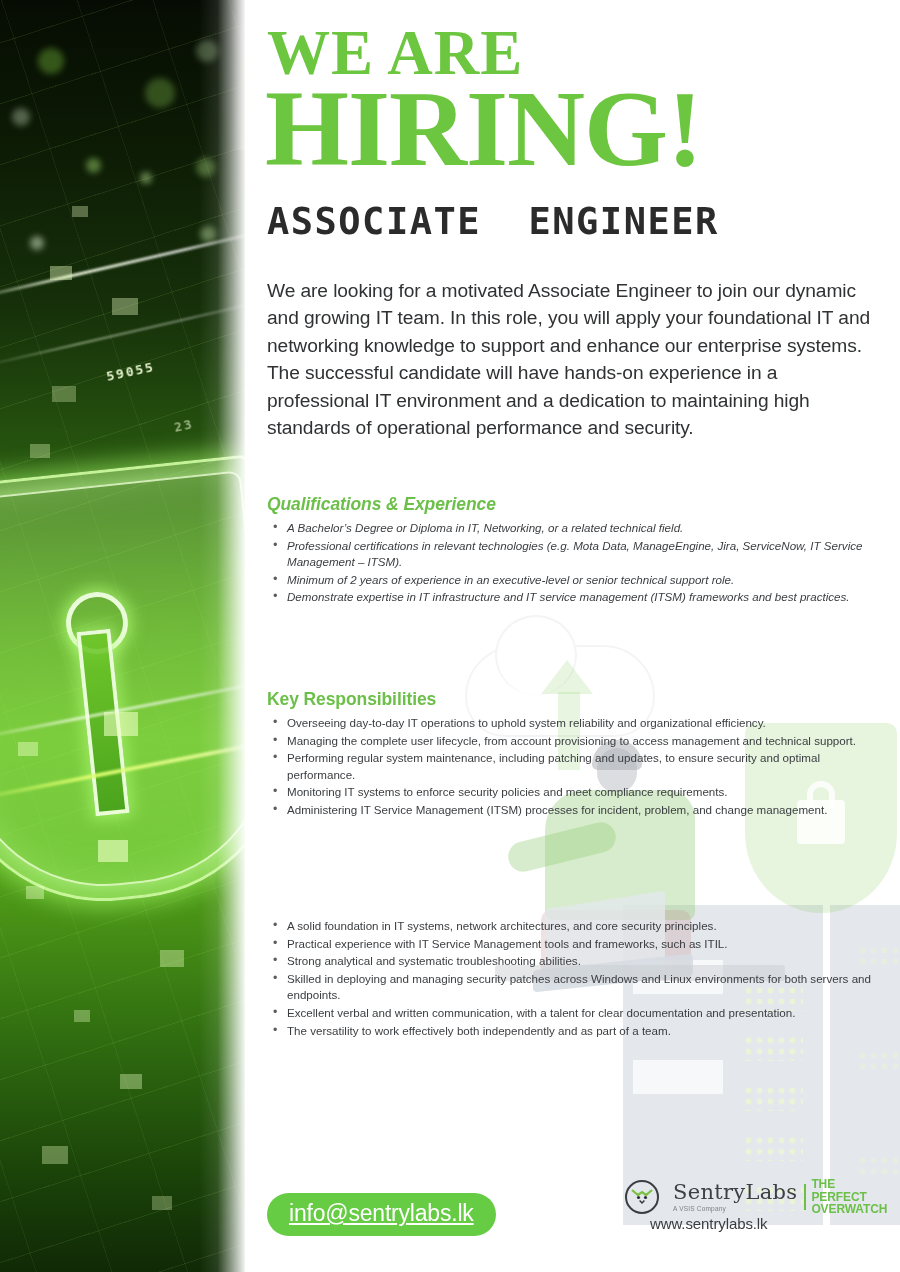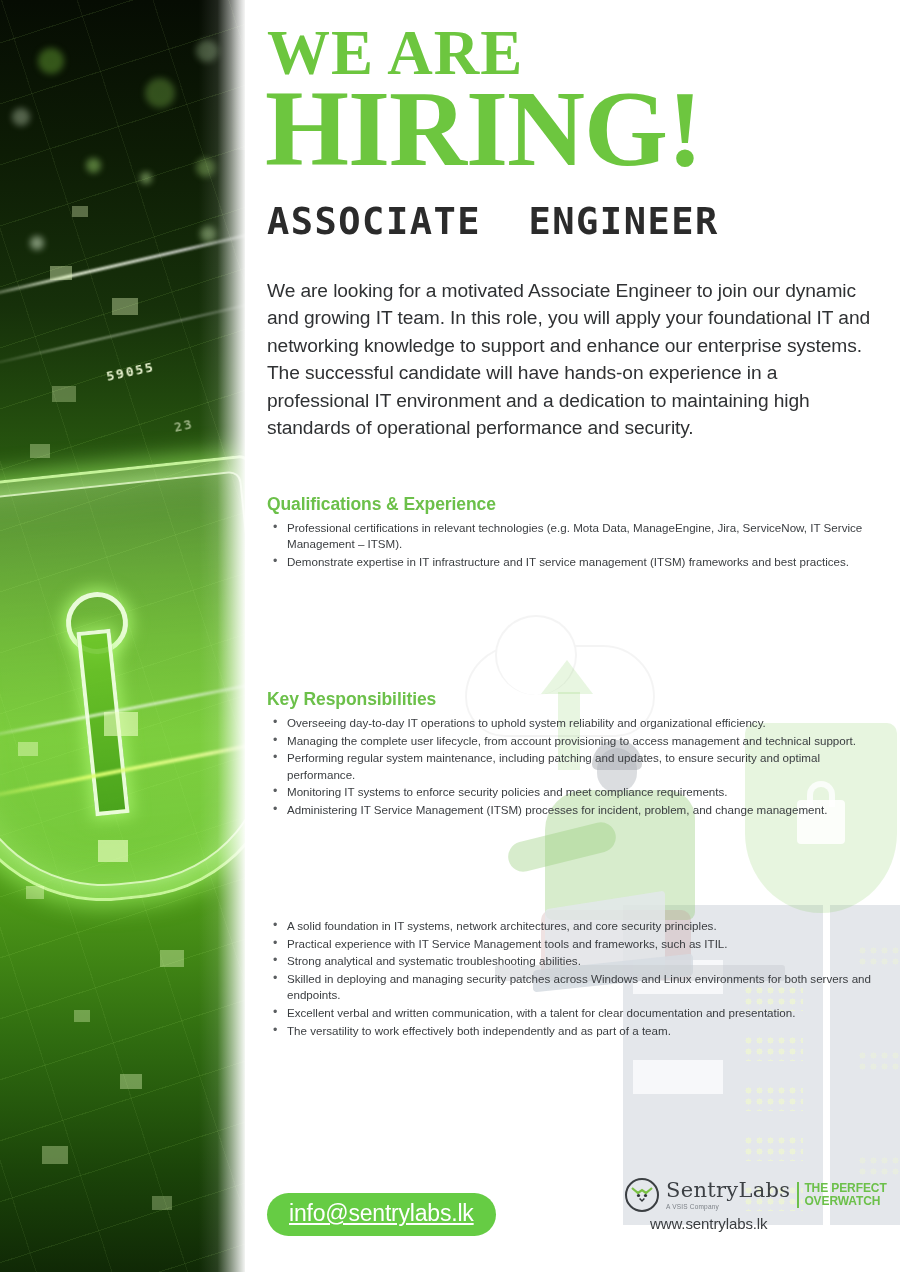--- a/index.html
+++ b/index.html
@@ -207,21 +207,21 @@
   ul.bullets li{
     position:relative; padding-left:20px; margin-bottom:1.5px;
     font-size:11.6px; line-height:1.40; color:#3a3d40;
   }
   ul.bullets li:before{
     content:"\2022"; position:absolute; left:6px; top:-1px;
     color:#5a5d60; font-size:12.5px;
   }
   ul.bullets li.just{ text-align:justify; padding-right:4px; }
 
-  .sec-qual{ top:494px; }
+  .sec-qual{ top:494px;font-style:italic; }
   .sec-resp{ top:689px; }
   .sec-skills{ top:918px; }
 
   
   .cv-label{
     position:absolute; left:22px; top:1151px;
     font-size:24px; font-weight:700; color:#232528; letter-spacing:-.2px;
   }
   .cv-pill{
     position:absolute; left:22px; top:1193px;
@@ -233,21 +233,21 @@
 
   .logo-wrap{ position:absolute; left:380px; top:1178px; width:265px; }
   .logo-row{ display:flex; align-items:center; }
   .logo-mark{ width:34px; height:34px; flex:none; position:relative; }
   .logo-mark .ring{
     position:absolute; inset:0; border:2px solid #3b3f42; border-radius:50%;
   }
   .logo-mark .owl{
     position:absolute; left:6px; top:9px; width:22px; height:16px;
   }
-  .logo-text{ margin-left:7px; }
+  .logo-text{ margin-left:14px; }
   .logo-name{
     font-family:"DejaVu Serif", serif;
     font-size:21px; color:#3d4145; letter-spacing:.3px; line-height:1;
   }
   .logo-sub{
     font-size:6.5px; color:#7d8288; letter-spacing:.2px; margin-top:2px;
   }
   .logo-bar{
     width:2px; height:26px; background:#6CC04A; margin:0 5px 0 7px; flex:none;
   }
@@ -344,21 +344,23 @@
 
   <div class="we-are">WE ARE</div>
   <div class="hiring">HIRING!</div>
   <div class="role">ASSOCIATE  ENGINEER</div>
 
   <p class="intro">We are looking for a motivated Associate Engineer to join our dynamic and growing IT team. In this role, you will apply your foundational IT and networking knowledge to support and enhance our enterprise systems. The successful candidate will have hands-on experience in a professional IT environment and a dedication to maintaining high standards of operational performance and security.</p>
 
   <div class="section sec-qual">
     <div class="sec-title">Qualifications &amp; Experience</div>
     <ul class="bullets">
+      <li>A Bachelor’s Degree or Diploma in IT, Networking, or a related technical field.</li>
       <li>Professional certifications in relevant technologies (e.g. Mota Data, ManageEngine, Jira, ServiceNow, IT Service Management – ITSM).</li>
+      <li>Minimum of 2 years of experience in an executive-level or senior technical support role.</li>
       <li>Demonstrate expertise in IT infrastructure and IT service management (ITSM) frameworks and best practices.</li>
     </ul>
   </div>
 
   <div class="section sec-resp">
     <div class="sec-title">Key Responsibilities</div>
     <ul class="bullets">
       <li>Overseeing day-to-day IT operations to uphold system reliability and organizational efficiency.</li>
       <li>Managing the complete user lifecycle, from account provisioning to access management and technical support.</li>
       <li>Performing regular system maintenance, including patching and updates, to ensure security and optimal performance.</li>

